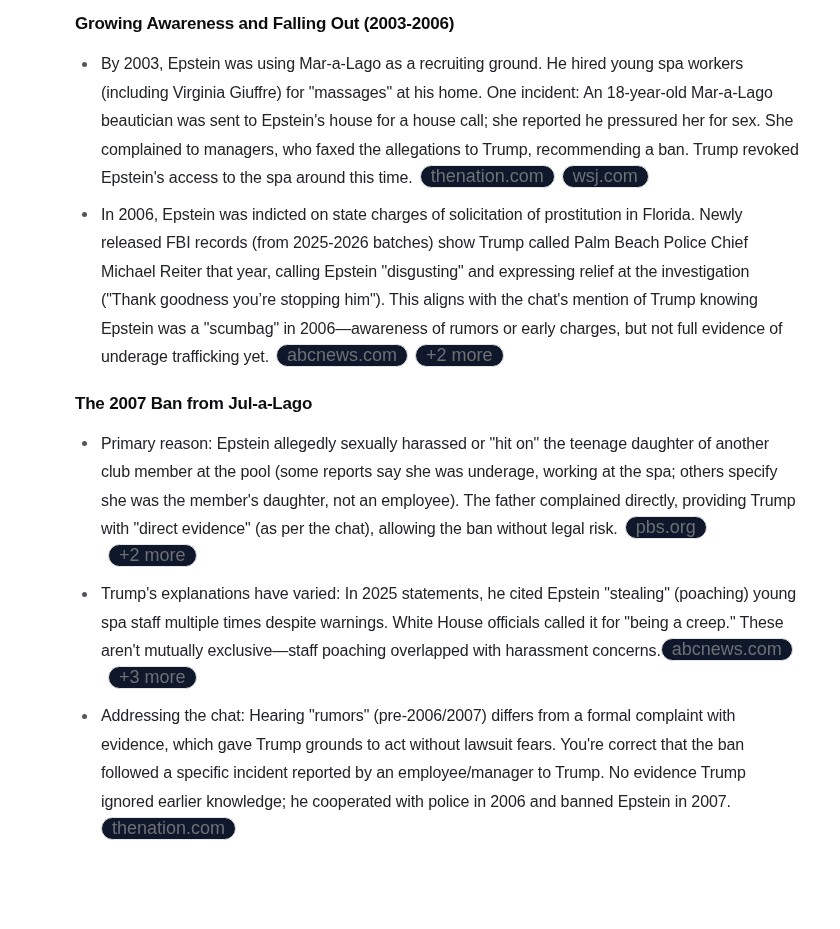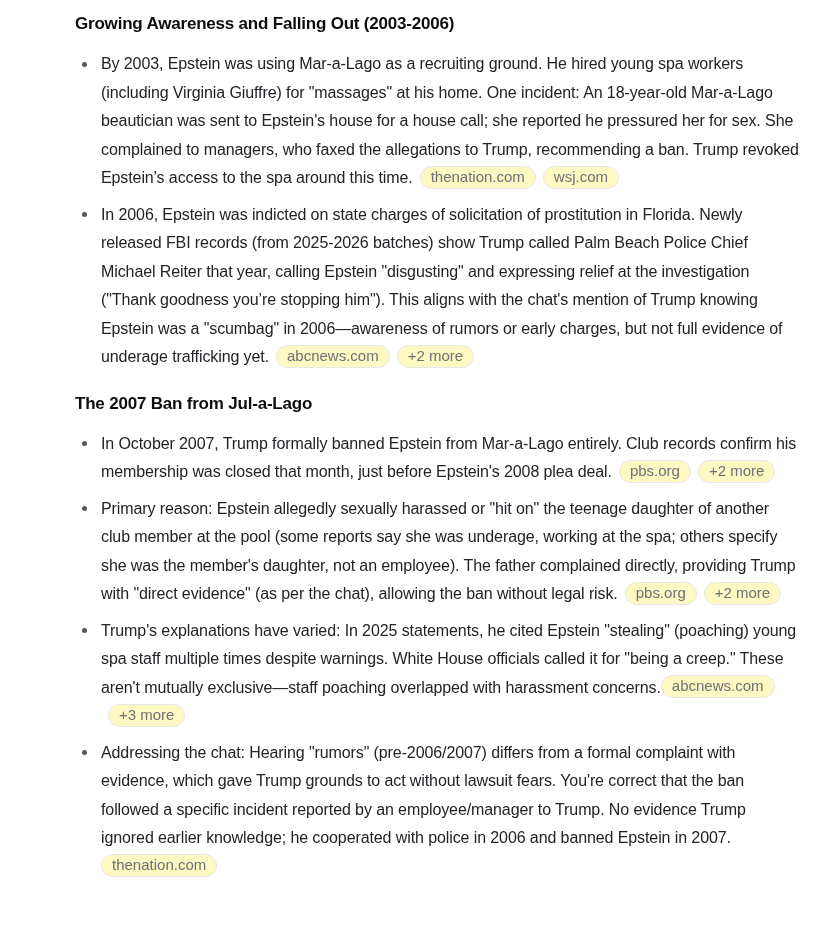--- a/index.html
+++ b/index.html
@@ -43,25 +43,25 @@
     top: 11.5px;
     width: 5px;
     height: 5px;
     border-radius: 50%;
     background: #54565c;
   }
   .pill {
     display: inline-block;
     margin-left: 7px;
     padding: 1px 10px 2px 10px;
-    background: #fef9c3;
+    background: #0f172a;
     border: 1px solid #e7e7ea;
     border-radius: 999px;
     color: #6d7076;
-    font-size: 15px;
+    font-size: 18px;
     line-height: 18px;
     letter-spacing: 0;
     vertical-align: 1.5px;
     white-space: nowrap;
     cursor: pointer;
   }
 </style>
 </head>
 <body>
 
@@ -73,23 +73,20 @@
       <span class="dot"></span><span>By 2003, Epstein was using Mar-a-Lago as a recruiting ground. He hired young spa workers (including Virginia Giuffre) for "massages" at his home. One incident: An 18-year-old Mar-a-Lago beautician was sent to Epstein's house for a house call; she reported he pressured her for sex. She complained to managers, who faxed the allegations to Trump, recommending a ban. Trump revoked Epstein's access to the spa around this time.</span><span class="pill">thenation.com</span><span class="pill">wsj.com</span>
     </li>
     <li>
       <span class="dot"></span><span>In 2006, Epstein was indicted on state charges of solicitation of prostitution in Florida. Newly released FBI records (from 2025-2026 batches) show Trump called Palm Beach Police Chief Michael Reiter that year, calling Epstein "disgusting" and expressing relief at the investigation ("Thank goodness you’re stopping him"). This aligns with the chat's mention of Trump knowing Epstein was a "scumbag" in 2006—awareness of rumors or early charges, but not full evidence of underage trafficking yet.</span><span class="pill">abcnews.com</span><span class="pill">+2 more</span>
     </li>
   </ul>
 
   <h3 class="section-heading">The 2007 Ban from Jul-a-Lago</h3>
   <ul class="bullet-list">
     <li>
-      <span class="dot"></span><span>In October 2007, Trump formally banned Epstein from Mar-a-Lago entirely. Club records confirm his membership was closed that month, just before Epstein's 2008 plea deal.</span><span class="pill">pbs.org</span><span class="pill">+2 more</span>
-    </li>
-    <li>
       <span class="dot"></span><span>Primary reason: Epstein allegedly sexually harassed or "hit on" the teenage daughter of another club member at the pool (some reports say she was underage, working at the spa; others specify she was the member's daughter, not an employee). The father complained directly, providing Trump with "direct evidence" (as per the chat), allowing the ban without legal risk.</span><span class="pill">pbs.org</span><span class="pill">+2 more</span>
     </li>
     <li>
       <span class="dot"></span><span>Trump's explanations have varied: In 2025 statements, he cited Epstein "stealing" (poaching) young spa staff multiple times despite warnings. White House officials called it for "being a creep." These aren't mutually exclusive—staff poaching overlapped with harassment concerns.</span><span class="pill" style="margin-left:0; margin-right:2px;">abcnews.com</span><span class="pill">+3 more</span>
     </li>
     <li>
       <span class="dot"></span><span>Addressing the chat: Hearing "rumors" (pre-2006/2007) differs from a formal complaint with evidence, which gave Trump grounds to act without lawsuit fears. You're correct that the ban followed a specific incident reported by an employee/manager to Trump. No evidence Trump ignored earlier knowledge; he cooperated with police in 2006 and banned Epstein in 2007.</span><span class="pill" style="margin-left:0;">thenation.com</span>
     </li>
   </ul>
 

